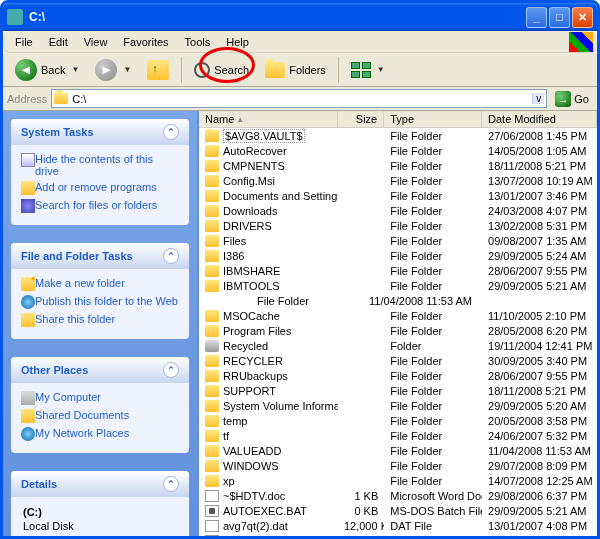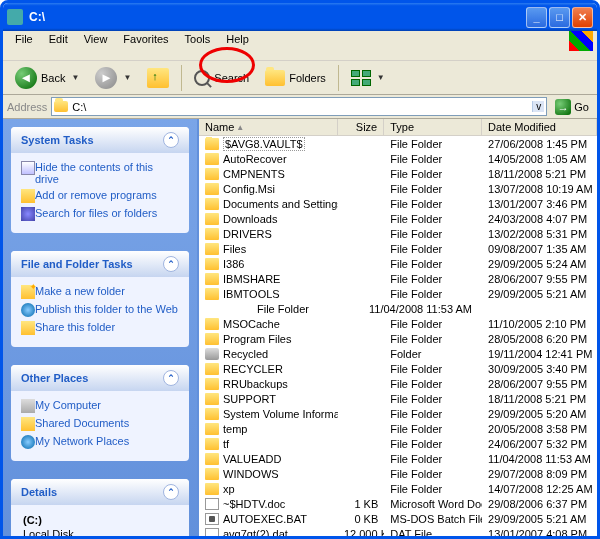--- a/index.html
+++ b/index.html
@@ -3,21 +3,21 @@
 <meta charset="utf-8">
 <style>
 * { box-sizing: border-box; margin: 0; padding: 0; font-family: Tahoma, sans-serif; font-size: 11px; }
 body { background: #fff; width: 600px; height: 539px; overflow: hidden; border: 3px solid #0055ea; border-radius: 8px 8px 0 0; }
 .titlebar { background: linear-gradient(#2a7bf0,#0055ea 10%,#0055ea 90%,#0040b0); height: 28px; display:flex; align-items:center; padding: 0 4px; color:#fff; }
 .titlebar .appicon { width:16px; height:16px; background:#4aa; border-radius:2px; margin-right:6px; }
 .titlebar .title { flex:1; font-weight:bold; font-size:12px; }
 .winbtn { width:21px; height:21px; margin-left:2px; border:1px solid #fff8; border-radius:3px; display:flex;align-items:center;justify-content:center; color:#fff; font-weight:bold; font-size:11px; }
 .winbtn.min,.winbtn.max{ background:linear-gradient(#5a9af0,#2a6ae0);}
 .winbtn.close{ background:linear-gradient(#f08050,#e04000);}
-.menubar { height:30px; background:#ece9d8; display:flex; padding:0 4px; border-bottom:1px solid #d4d0c8;}
+.menubar { height:22px; background:#ece9d8; display:flex; align-items:center; padding:0 4px; border-bottom:1px solid #d4d0c8;border-radius:6px;}
 .menubar span { padding:2px 8px; }
 .winlogo { margin-left:auto; width:24px;height:20px; background:linear-gradient(45deg,#f00 25%,#0a0 25% 50%,#00f 50% 75%,#fa0 75%);}
 .toolbar { height:34px; background:#ece9d8; display:flex; align-items:center; padding:0 6px; border-bottom:1px solid #aca899; gap:4px;}
 .tbtn { display:flex; align-items:center; gap:4px; padding:2px 6px; }
 .tbtn .dropdown-arrow { font-size:8px; color:#333; margin-left:2px;}
 .navarrow { width:22px;height:22px; border-radius:50%; background:radial-gradient(circle at 30% 30%,#7c7,#060); display:flex;align-items:center;justify-content:center;color:#fff;font-size:13px;}
 .navarrow.fwd { background:radial-gradient(circle at 30% 30%,#ccc,#888);}
 .sep { width:1px; height:26px; background:#c0b890; margin:0 2px;}
 .upfolder { width:22px;height:20px; background:linear-gradient(#ffe680,#ffc030); border-radius:2px; position:relative;}
 .upfolder::after{content:"↑";position:absolute;top:2px;left:5px;color:#060;font-weight:bold;}

